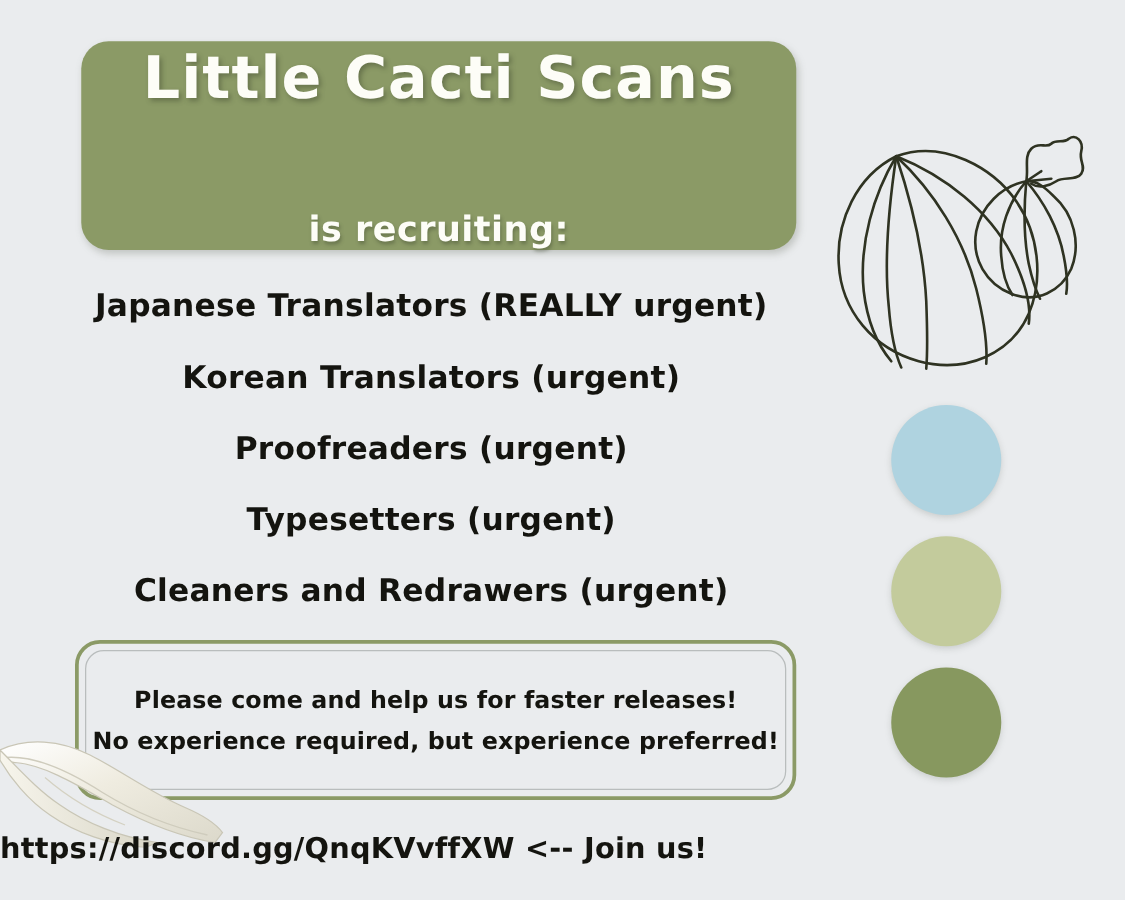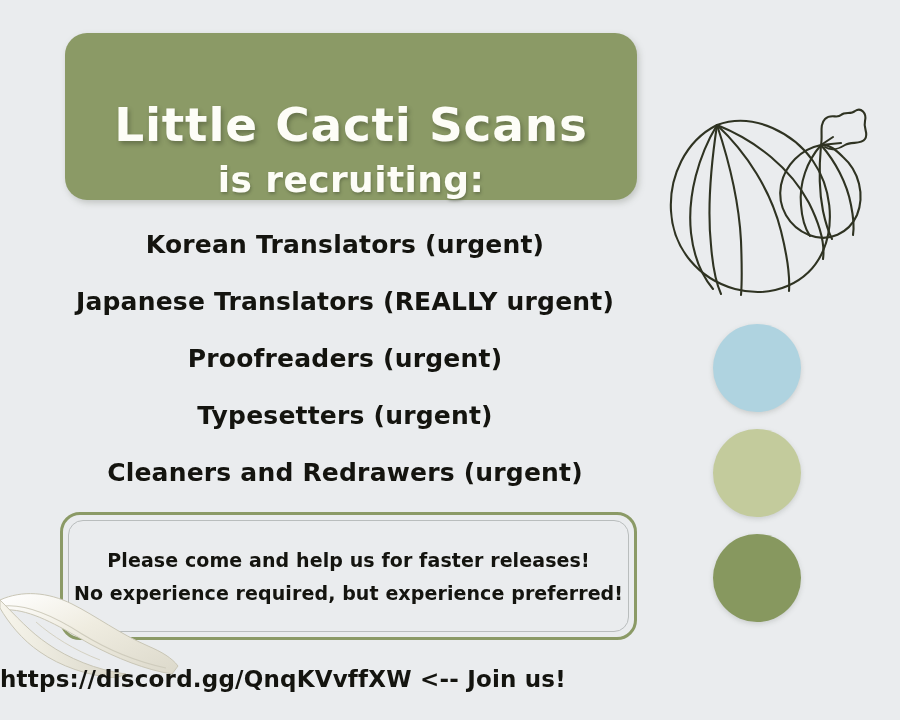--- a/index.html
+++ b/index.html
@@ -28,38 +28,38 @@
     left: 65px;
     top: 33px;
     width: 572px;
     height: 167px;
     background: #8b9a66;
     border-radius: 22px;
     box-shadow: 2px 3px 6px rgba(120,125,115,0.35);
     display: flex;
     flex-direction: column;
     align-items: center;
-    justify-content: flex-end;
+    justify-content: space-between;
     box-sizing: border-box;
-    padding-top: 20px;
+    padding-top: 6px;
   }
   #poster-title {
     color: #fdfdf7;
     font-family: "DejaVu Sans", sans-serif;
     font-size: 47px;
     font-weight: 700;
     letter-spacing: 0.8px;
     line-height: 1.04;
     text-shadow: 2px 3px 4px rgba(60,68,45,0.45);
     white-space: nowrap;
   }
   #poster-subtitle {
     color: #fdfdf7;
     font-family: "DejaVu Sans", sans-serif;
-    font-size: 36px;
+    font-size: 28px;
     font-weight: 600;
     letter-spacing: 0.4px;
     margin-top: 9px;
     text-shadow: 1px 2px 3px rgba(60,68,45,0.42);
     white-space: nowrap;
   }
 
   
   #roles-list {
     position: absolute;
@@ -191,22 +191,22 @@
 
         <path d="M166 100 C168 90 164 80 170 74 C176 68 182 74 186 70 C190 66 196 70 200 66 C206 62 212 68 210 76 C208 84 214 88 210 94 C206 100 196 96 190 100 C184 104 176 106 170 102"></path>
 
         <path d="M166 100 L178 92"></path>
         <path d="M166 100 L186 98"></path>
       </g>
     </svg>
   </div>
 
   <div id="roles-list">
+    <div class="role-item">Japanese Translators (REALLY urgent)</div>
     <div class="role-item">Korean Translators (urgent)</div>
-    <div class="role-item">Japanese Translators (REALLY urgent)</div>
     <div class="role-item">Proofreaders (urgent)</div>
     <div class="role-item">Typesetters (urgent)</div>
     <div class="role-item">Cleaners and Redrawers (urgent)</div>
   </div>
 
   <div class="swatch-circle" id="swatch-0" style="background: rgb(175, 211, 224);"></div>
   <div class="swatch-circle" id="swatch-1" style="background: rgb(195, 203, 156);"></div>
   <div class="swatch-circle" id="swatch-2" style="background: rgb(135, 152, 95);"></div>
 
   <div id="note-box" style="border-color: rgb(139, 154, 102);">

